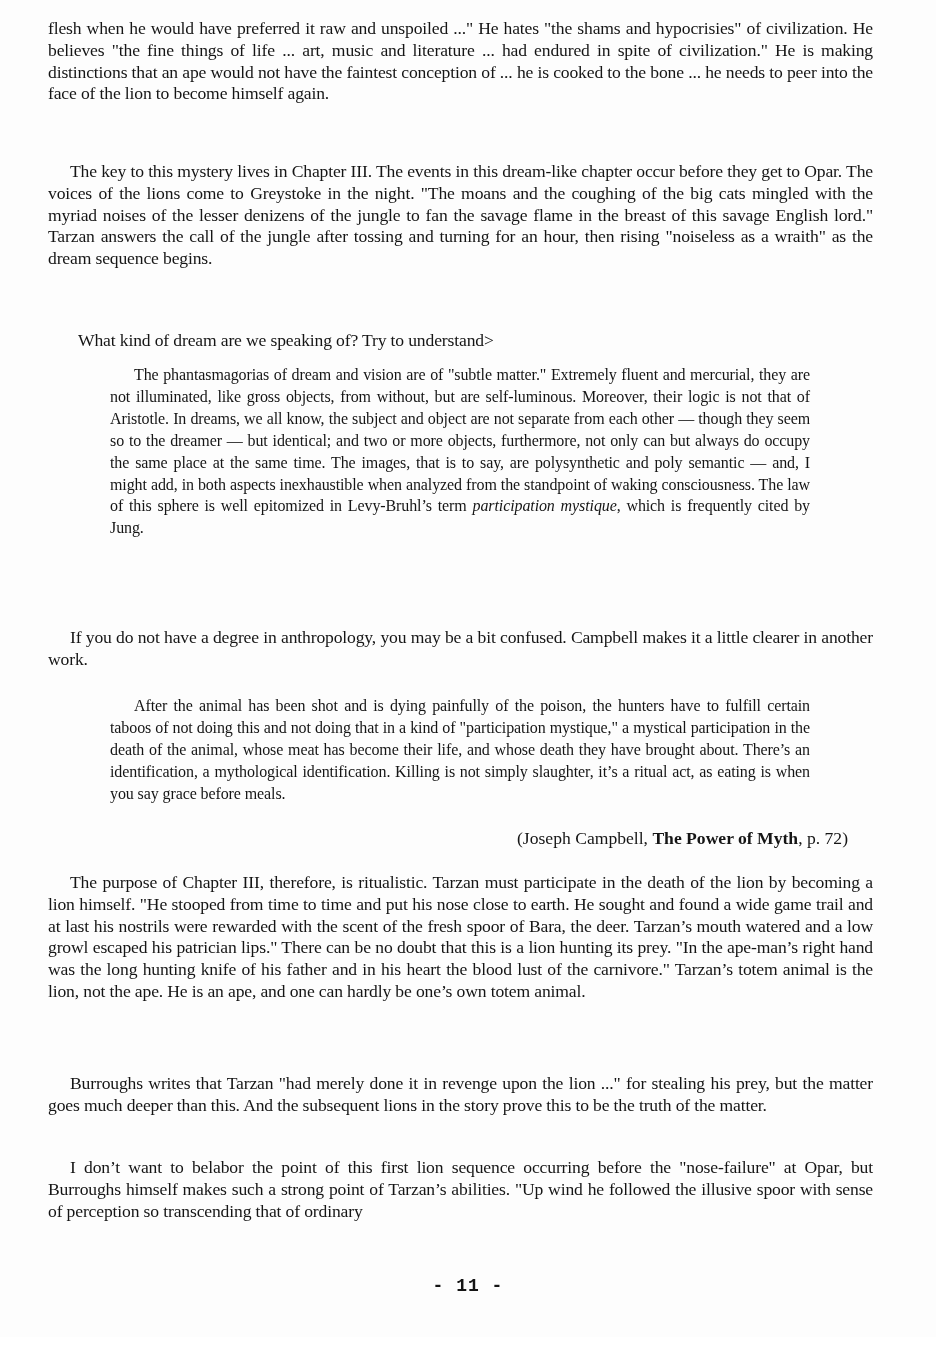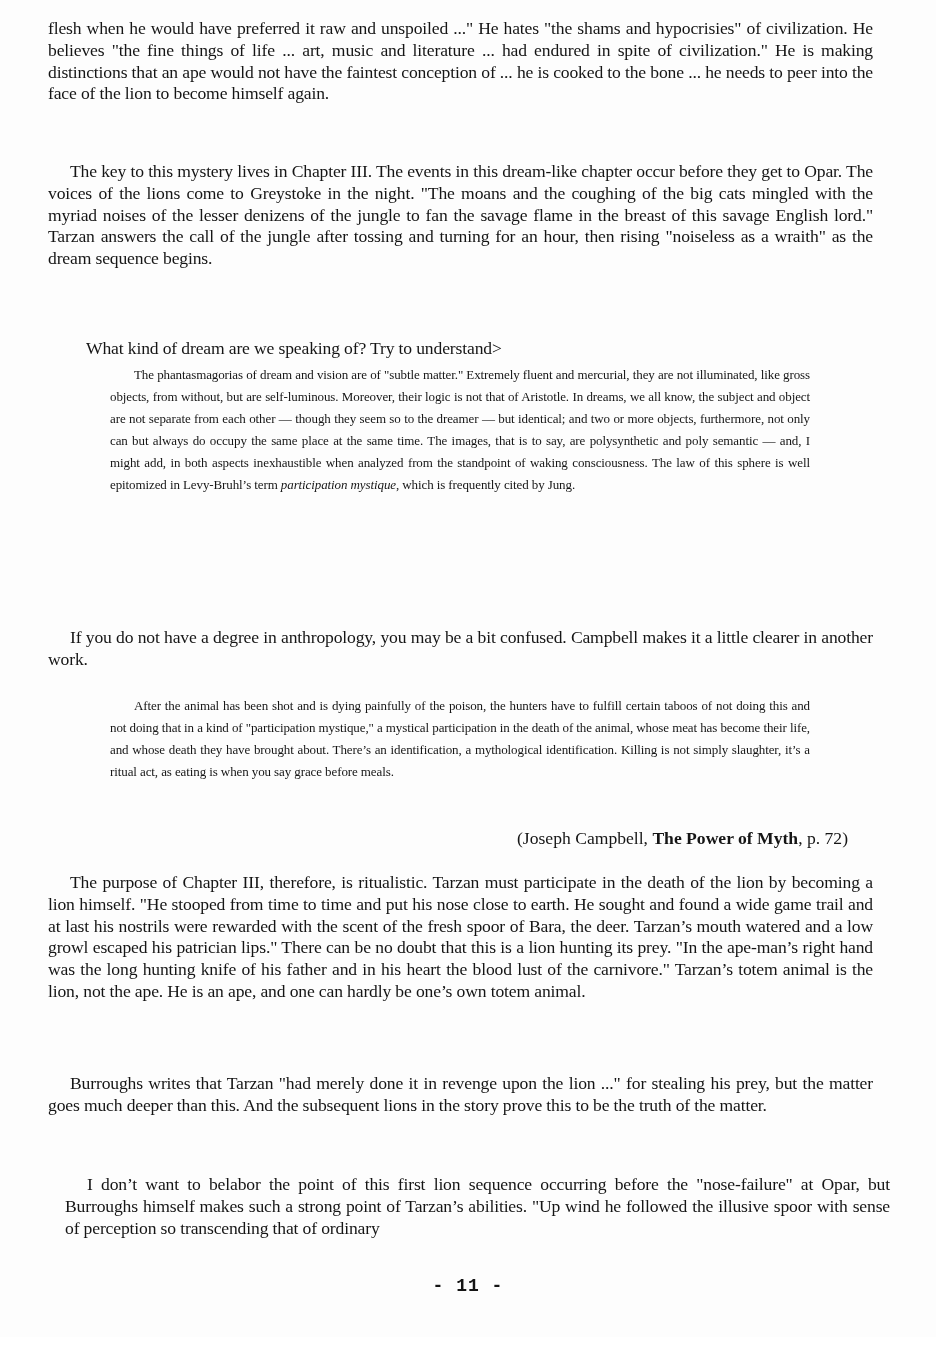--- a/index.html
+++ b/index.html
@@ -18,21 +18,21 @@
       line-height: 21.8px;
       text-align: justify;
       text-align-last: left;
       letter-spacing: -0.15px;
     }
     .para .ind { display: inline-block; width: 22px; }
     .quote {
       position: absolute;
       left: 110px;
       width: 700px;
-      font-size: 13px;
+      font-size: 16px;
       line-height: 21.9px;
       text-align: justify;
       text-align-last: left;
       letter-spacing: -0.1px;
     }
     .quote .ind { display: inline-block; width: 24px; }
     .cite {
       position: absolute;
       text-align: right;
       font-size: 17.6px;
@@ -48,32 +48,32 @@
   </style>
 </head>
 <body>
 
 <div class="page">
 
   <p class="para" style="top:18px; margin:0;"><span>flesh when he would have preferred it raw and unspoiled ..."  He hates "the shams and hypocrisies" of civilization. He believes "the fine things of life ... art, music and literature ... had endured in spite of civilization." He is making distinctions that an ape would not have the faintest conception of ... he is cooked to the bone ... he needs to peer into the face of the lion to become himself again.</span></p>
 
   <p class="para" style="top:161px; margin:0;"><span class="ind"></span><span>The key to this mystery lives in Chapter III. The events in this dream-like chapter occur before they get to Opar. The voices of the lions come to Greystoke in the night. "The moans and the coughing of the big cats mingled with the myriad noises of the lesser denizens of the jungle to fan the savage flame in the breast of this savage English lord." Tarzan answers the call of the jungle after tossing and turning for an hour, then rising "noiseless as a wraith" as the dream sequence begins.</span></p>
 
-  <p class="para" style="top:322px; margin:16px;"><span class="ind"></span><span>What kind of dream are we speaking of? Try to understand&gt;</span></p>
+  <p class="para" style="top:322px; margin:8px;"><span class="ind"></span><span>What kind of dream are we speaking of? Try to understand&gt;</span></p>
 
   <p class="quote" style="top:364px; margin:0;"><span class="ind"></span><span>The phantasmagorias of dream and vision are of "subtle matter." Extremely fluent and mercurial, they are not illuminated, like gross objects, from without, but are self-luminous. Moreover, their logic is not that of Aristotle. In dreams, we all know, the subject and object are not separate from each other — though they seem so to the dreamer — but identical; and two or more objects, furthermore, not only can but always do occupy the same place at the same time. The images, that is to say, are polysynthetic and poly semantic — and, I might add, in both aspects inexhaustible when analyzed from the standpoint of waking consciousness. The law of this sphere is well epitomized in Levy-Bruhl’s term </span><em>participation mystique</em><span>, which is frequently cited by Jung.</span></p>
 
 
   <p class="para" style="top:627px; margin:0;"><span class="ind"></span><span>If you do not have a degree in anthropology, you may be a bit confused. Campbell makes it a little clearer in another work.</span></p>
 
   <p class="quote" style="top:695px; margin:0; width:700px;"><span class="ind"></span><span>After the animal has been shot and is dying painfully of the poison, the hunters have to fulfill certain taboos of not doing this and not doing that in a kind of "participation mystique," a mystical participation in the death of the animal, whose meat has become their life, and whose death they have brought about. There’s an identification, a mythological identification. Killing is not simply slaughter, it’s a ritual act, as eating is when you say grace before meals.</span></p>
 
   <div class="cite" style="top:827px; right:88px;"><span>(Joseph Campbell, </span><b>The Power of Myth</b><span>, p. 72)</span></div>
 
   <p class="para" style="top:872px; margin:0;"><span class="ind"></span><span>The purpose of Chapter III, therefore, is ritualistic. Tarzan must participate in the death of the lion by becoming a lion himself. "He stooped from time to time and put his nose close to earth. He sought and found a wide game trail and at last his nostrils were rewarded with the scent of the fresh spoor of Bara, the deer. Tarzan’s mouth watered and a low growl escaped his patrician lips." There can be no doubt that this is a lion hunting its prey. "In the ape-man’s right hand was the long hunting knife of his father and in his heart the blood lust of the carnivore." Tarzan’s totem animal is the lion, not the ape. He is an ape, and one can hardly be one’s own totem animal.</span></p>
 
   <p class="para" style="top:1073px; margin:0;"><span class="ind"></span><span>Burroughs writes that Tarzan "had merely done it in revenge upon the lion ..." for stealing his prey, but the matter goes much deeper than this. And the subsequent lions in the story prove this to be the truth of the matter.</span></p>
 
-  <p class="para" style="top:1157px; margin:17px;"><span class="ind"></span><span>I don’t want to belabor the point of this first lion sequence occurring before the "nose-failure" at Opar, but Burroughs himself makes such a strong point of Tarzan’s abilities. "Up wind he followed the illusive spoor with sense of perception so transcending that of ordinary</span></p>
+  <p class="para" style="top:1157px; margin:0;"><span class="ind"></span><span>I don’t want to belabor the point of this first lion sequence occurring before the "nose-failure" at Opar, but Burroughs himself makes such a strong point of Tarzan’s abilities. "Up wind he followed the illusive spoor with sense of perception so transcending that of ordinary</span></p>
 
   <div class="pageno">- 11 -</div>
 
 </div>
 
 </body></html>

